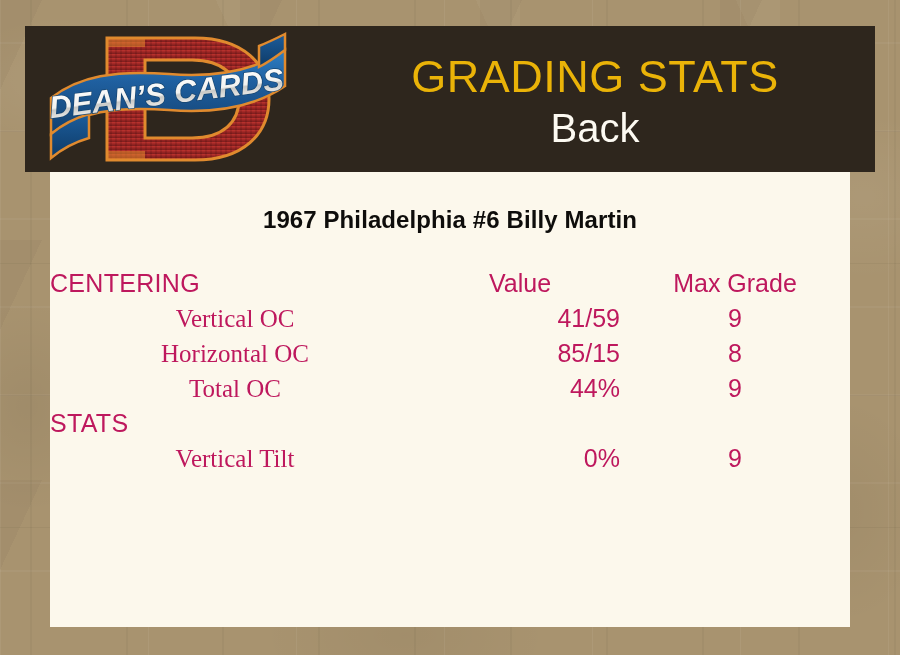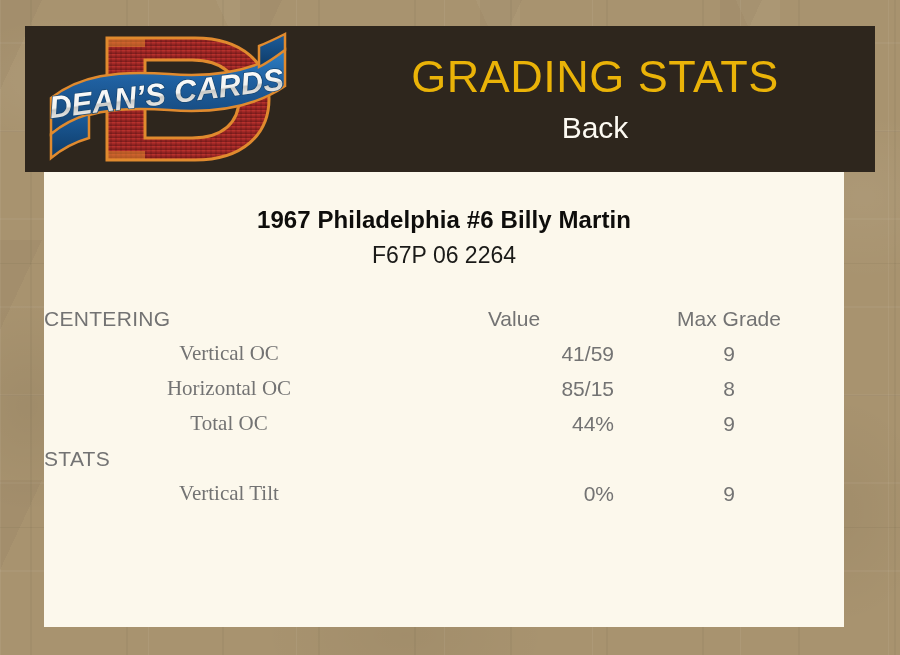--- a/index.html
+++ b/index.html
@@ -86,30 +86,30 @@
   #header-title {
     color: #eab308;
     font-size: 45px;
     line-height: 54px;
     font-weight: 400;
     letter-spacing: .5px;
     white-space: nowrap;
   }
   #header-subtitle {
     color: #fdfaf2;
-    font-size: 30px;
+    font-size: 40px;
     line-height: 40px;
     font-weight: 400;
     margin-top: 4px;
   }
 
   
   #content-panel {
     position: absolute;
-    left: 44px;
+    left: 50px;
     top: 172px;
     width: 800px;
     height: 455px;
     background: #fcf8ec;
     z-index: 2;
     padding-top: 33px;
   }
 
   #card-title {
     text-align: center;
@@ -136,23 +136,23 @@
     table-layout: fixed;
   }
   #stats-table col.c-label { width: 370px; }
   #stats-table col.c-value { width: 200px; }
   #stats-table col.c-grade { width: 230px; }
 
   #stats-table th, #stats-table td {
     padding: 0;
     line-height: 35px;
     height: 35px;
-    font-size: 21px;
-    font-weight: 400;
-    color: #737373;
+    font-size: 25px;
+    font-weight: 400;
+    color: #be185d;
     vertical-align: middle;
   }
 
   .section-head th {
     font-weight: bold;
     color: #1f3566;
     font-size: 23px;
   }
   .section-head .sh-label { padding-left: 105px; text-align: left; letter-spacing: .3px; }
   .section-head .sh-value { text-align: center; }
@@ -218,21 +218,20 @@
   <div id="header-titles">
     <div id="header-title">GRADING STATS</div>
     <div id="header-subtitle">Back</div>
   </div>
 
 </div>
 
 <div id="content-panel">
 
   <div id="card-title">1967 Philadelphia #6 Billy Martin</div>
-  <div id="card-code">F67P 06 2264</div>
 
   <table id="stats-table">
     <colgroup>
       <col class="c-label">
         <col class="c-value">
         <col class="c-grade">
     </colgroup>
     <tbody>
 
       <tr class="section-head">

